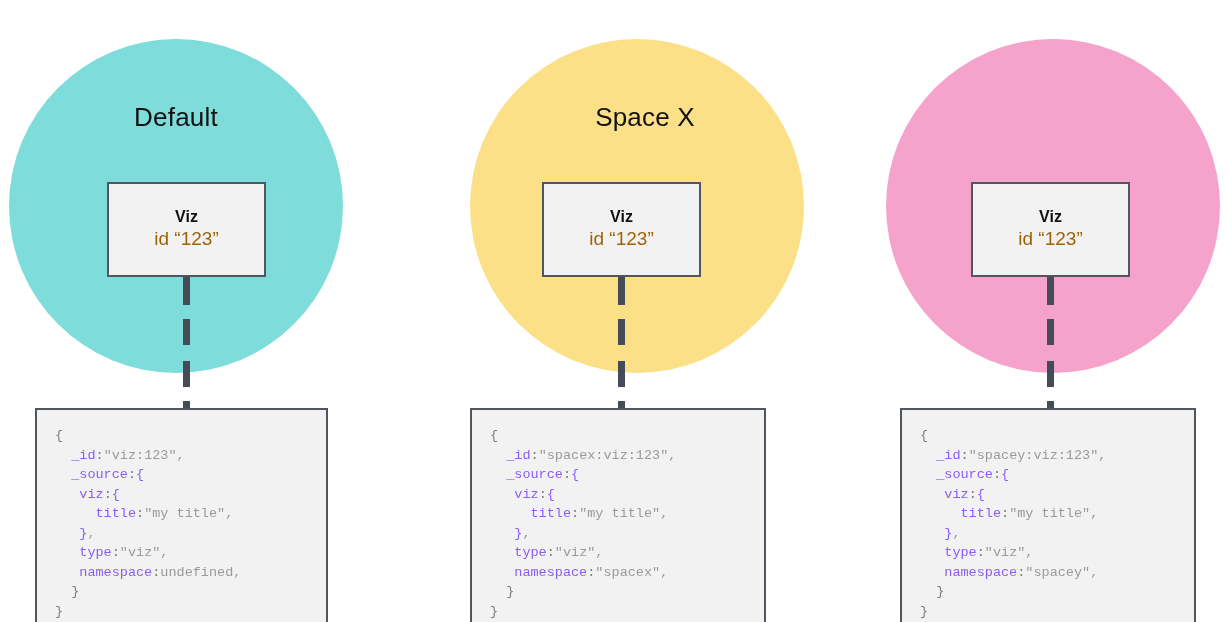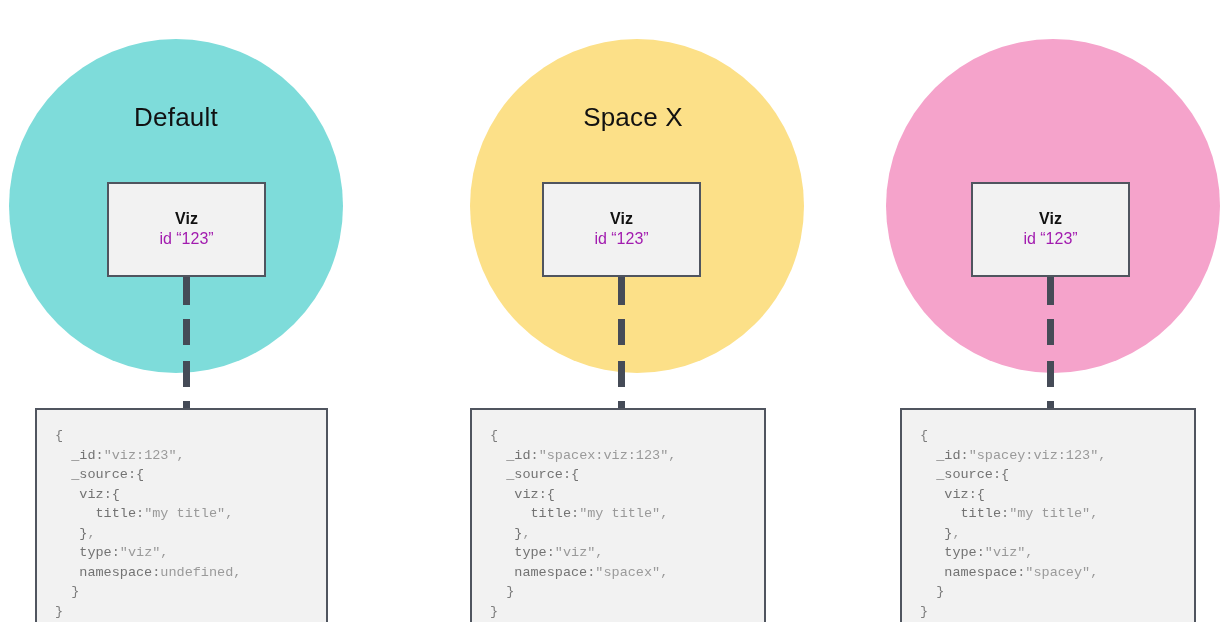--- a/index.html
+++ b/index.html
@@ -50,21 +50,21 @@
     position: absolute;
     left: 9px;
     top: 70px;
     width: 334px;
     text-align: center;
     font-size: 26px;
     color: #111111;
     letter-spacing: 0.2px;
     line-height: 1;
   }
-  .group-2 .circle-title { left: 36px; }
+  .group-2 .circle-title { left: 48px; }
   .group-3 .circle-title { left: 30px; }
 
   
   .viz-box {
     position: absolute;
     left: 107px;
     top: 148px;
     width: 159px;
     height: 95px;
     background: #f2f2f2;
@@ -78,22 +78,22 @@
   .group-2 .viz-box { left: 112px; }
   .group-3 .viz-box { left: 115px; }
 
   .viz-title {
     font-size: 16px;
     font-weight: bold;
     color: #111111;
     line-height: 1.25;
   }
   .viz-sub {
-    font-size: 16px;
-    color: #a21caf;
+    font-size: 19px;
+    color: #a16207;
     line-height: 1.3;
   }
 
   
   .connector {
     position: absolute;
     top: 243px;
     left: 183px;
     width: 7px;
     height: 133px;
@@ -128,21 +128,21 @@
   .group-3 .code-box { left: 44px; width: 296px; }
 
   .code {
     font-family: "Liberation Mono", "DejaVu Sans Mono", monospace;
     font-size: 13.5px;
     line-height: 19.5px;
     white-space: pre;
     color: #9a9a9a;
   }
   .code-line { white-space: pre; }
-  .k { color: #737373; }      
+  .k { color: #8b5cf6; }      
   .p { color: #7d7d7d; }      
   .v { color: #9a9a9a; }      
 </style>
 </head>
 <body>
 
 <div class="diagram">
 
   <div class="group group-1">
     <div class="circle" style="background: rgb(126, 220, 218);"></div>

